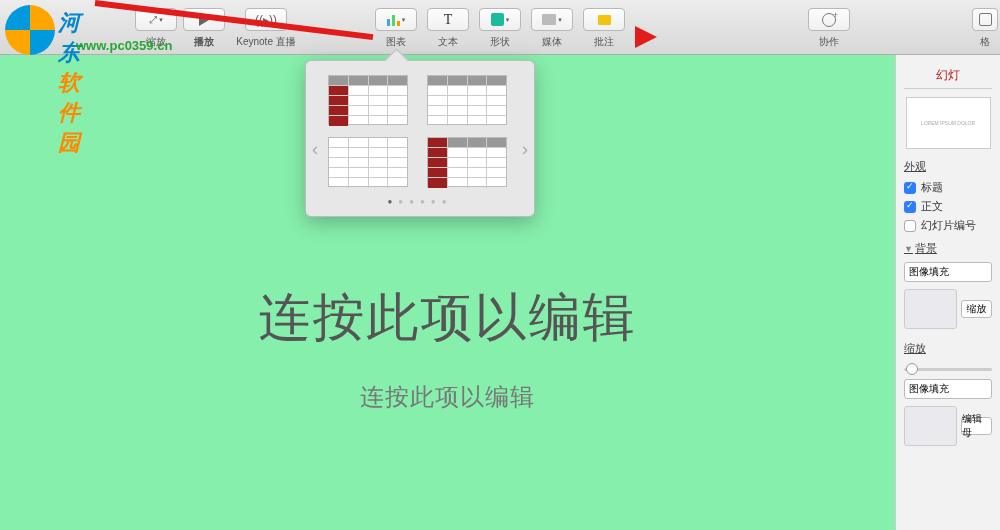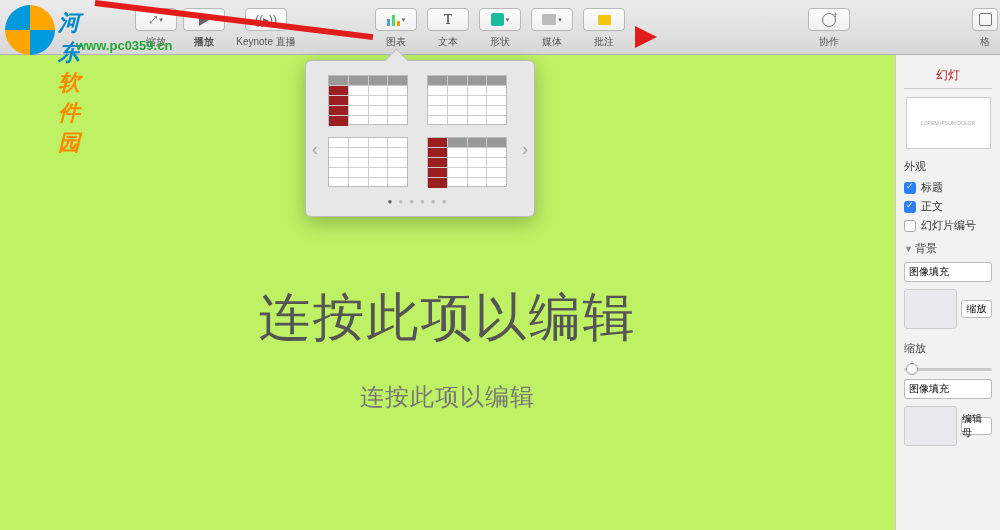--- a/index.html
+++ b/index.html
@@ -24,29 +24,29 @@
     .logo-text { position: absolute; left: 58px; top: 8px; font-size: 22px; font-weight: bold; font-style: italic; }
     .logo-text .c1 { color: #0088cc; }
     .logo-text .c2 { color: #ff8800; }
     .logo-url { position: absolute; left: 76px; top: 38px; font-size: 13px; color: #22aa33; font-weight: bold; }
     
     .arrow { position: absolute; top: 0; left: 95px; z-index: 99; }
     .arrow-line { width: 280px; height: 6px; background: #e21b1b; transform: rotate(7deg); transform-origin: left; }
     .arrow-head { position: absolute; right: -282px; top: 26px; width: 0; height: 0; border-left: 22px solid #e21b1b; border-top: 11px solid transparent; border-bottom: 11px solid transparent; }
     
     .main-area { display: flex; height: calc(100% - 55px); }
-    .slide-canvas { flex: 1; background: #bef264; display: flex; align-items: center; justify-content: center; position: relative; }
+    .slide-canvas { flex: 1; background: #86efac; display: flex; align-items: center; justify-content: center; position: relative; }
     .slide-content { text-align: center; margin-top: 110px; }
     .slide-title { font-size: 52px; color: #555; font-weight: 300; letter-spacing: 2px; }
     .slide-sub { font-size: 24px; color: #777; font-weight: 300; margin-top: 28px; letter-spacing: 1px; }
     
     .inspector { width: 105px; background: #f2f2f2; border-left: 1px solid #ccc; padding: 8px 8px; font-size: 12px; overflow: hidden; }
     .insp-tab { text-align: center; color: #b91c1c; padding: 4px 0; border-bottom: 1px solid #ccc; margin-bottom: 8px; }
     .insp-thumb { width: 85px; height: 52px; background: #fff; border: 1px solid #ccc; margin: 0 auto 10px; display: flex; align-items: center; justify-content: center; font-size: 5px; color: #aaa; }
-    .insp-section-title { font-size: 11px; color: #444; margin: 8px 0 6px; }
+    .insp-section-title { font-size: 11px; color: #444; margin: 8px 0 6px; text-decoration: underline; }
     .insp-row { display: flex; align-items: center; gap: 5px; margin: 4px 0; font-size: 11px; color: #333; }
     .insp-check { width: 12px; height: 12px; border-radius: 3px; }
     .insp-check.on { background: #2b7fff; position: relative; }
     .insp-check.on::after { content: "✓"; color: #fff; font-size: 9px; position: absolute; left: 2px; top: -1px; }
     .insp-check.off { background: #fff; border: 1px solid #aaa; }
     .insp-select { width: 100%; height: 20px; background: #fff; border: 1px solid #bbb; border-radius: 3px; font-size: 10px; padding: 0 4px; display: flex; align-items: center; justify-content: space-between; margin: 3px 0; }
     .insp-img-well { width: 58px; height: 40px; background: #eaeaee; border: 1px solid #ccc; border-radius: 3px; margin: 4px 0; }
     .insp-btn { width: 100%; height: 18px; background: #fff; border: 1px solid #bbb; border-radius: 3px; font-size: 10px; display: flex; align-items: center; justify-content: center; margin: 3px 0; }
     .insp-slider { width: 100%; height: 14px; position: relative; margin: 6px 0 0; }
     .insp-slider::before { content: ""; position: absolute; left: 0; right: 0; top: 6px; height: 3px; background: #ccc; border-radius: 2px; }

